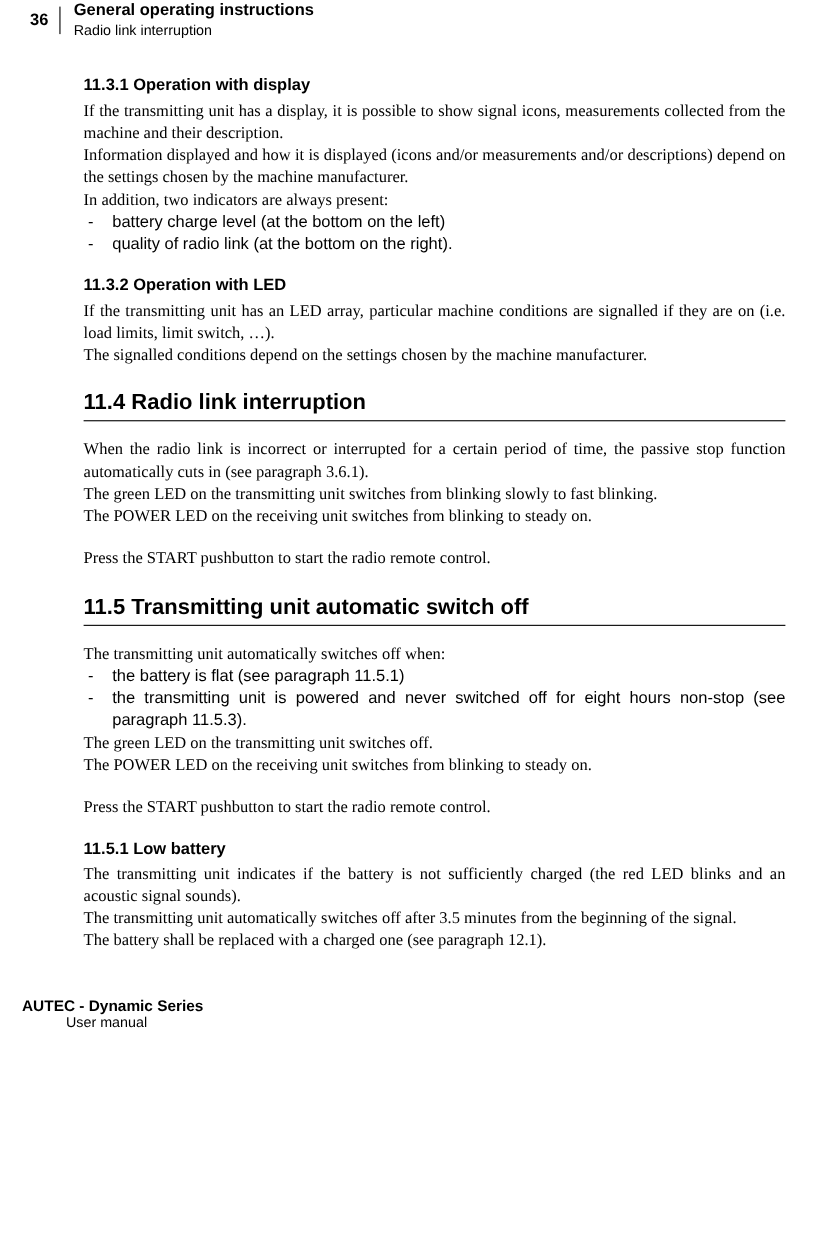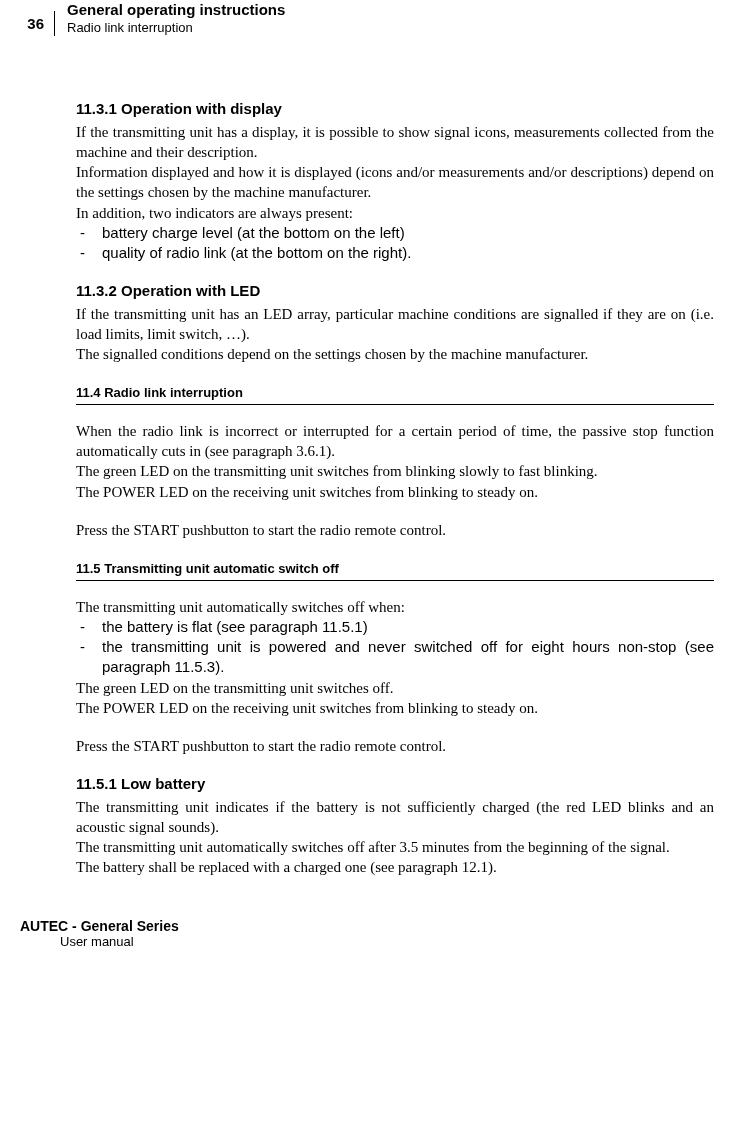--- a/index.html
+++ b/index.html
@@ -8,23 +8,23 @@
       padding: 0;
       width: 742px;
       background: #fff;
       color: #000;
     }
     .page {
       padding: 0 20px;
     }
     .header {
       display: flex;
-      align-items: flex-end;
+      align-items: center;
       border-bottom: none;
-      margin-bottom: 63px;
+      margin-bottom: 32px;
     }
     .page-num {
       font-weight: bold;
       font-size: 15px;
       padding: 4px 10px 4px 0;
       border-right: 1.5px solid #000;
       min-width: 24px;
       text-align: right;
     }
     .header-titles {
@@ -46,21 +46,21 @@
       line-height: 1.35;
       text-align: justify;
     }
     .sub-heading {
       font-weight: bold;
       margin-top: 0;
       margin-bottom: 2px;
     }
     .section-heading {
       font-weight: bold;
-      font-size: 13px;
+      font-size: 20px;
       margin-top: 20px;
       margin-bottom: 2px;
       border-bottom: 1.5px solid #000;
       padding-bottom: 2px;
     }
     ul.dash {
       list-style: none;
       padding-left: 0;
       margin: 0;
     }
@@ -137,15 +137,15 @@
 
     <div class="sub-heading">11.5.1 Low battery</div>
     <p class="para">The transmitting unit indicates if the battery is not sufficiently charged (the red LED blinks and an acoustic signal sounds).</p>
     <p class="para">The transmitting unit automatically switches off after 3.5 minutes from the beginning of the signal.</p>
     <p class="para">The battery shall be replaced with a charged one (see paragraph 12.1).</p>
 
   </div>
 </div>
 
 <div class="footer">
-  <div class="footer-title">AUTEC - General Series</div>
+  <div class="footer-title">AUTEC - Dynamic Series</div>
   <div class="footer-sub">User manual</div>
 </div>
 
 </body></html>

